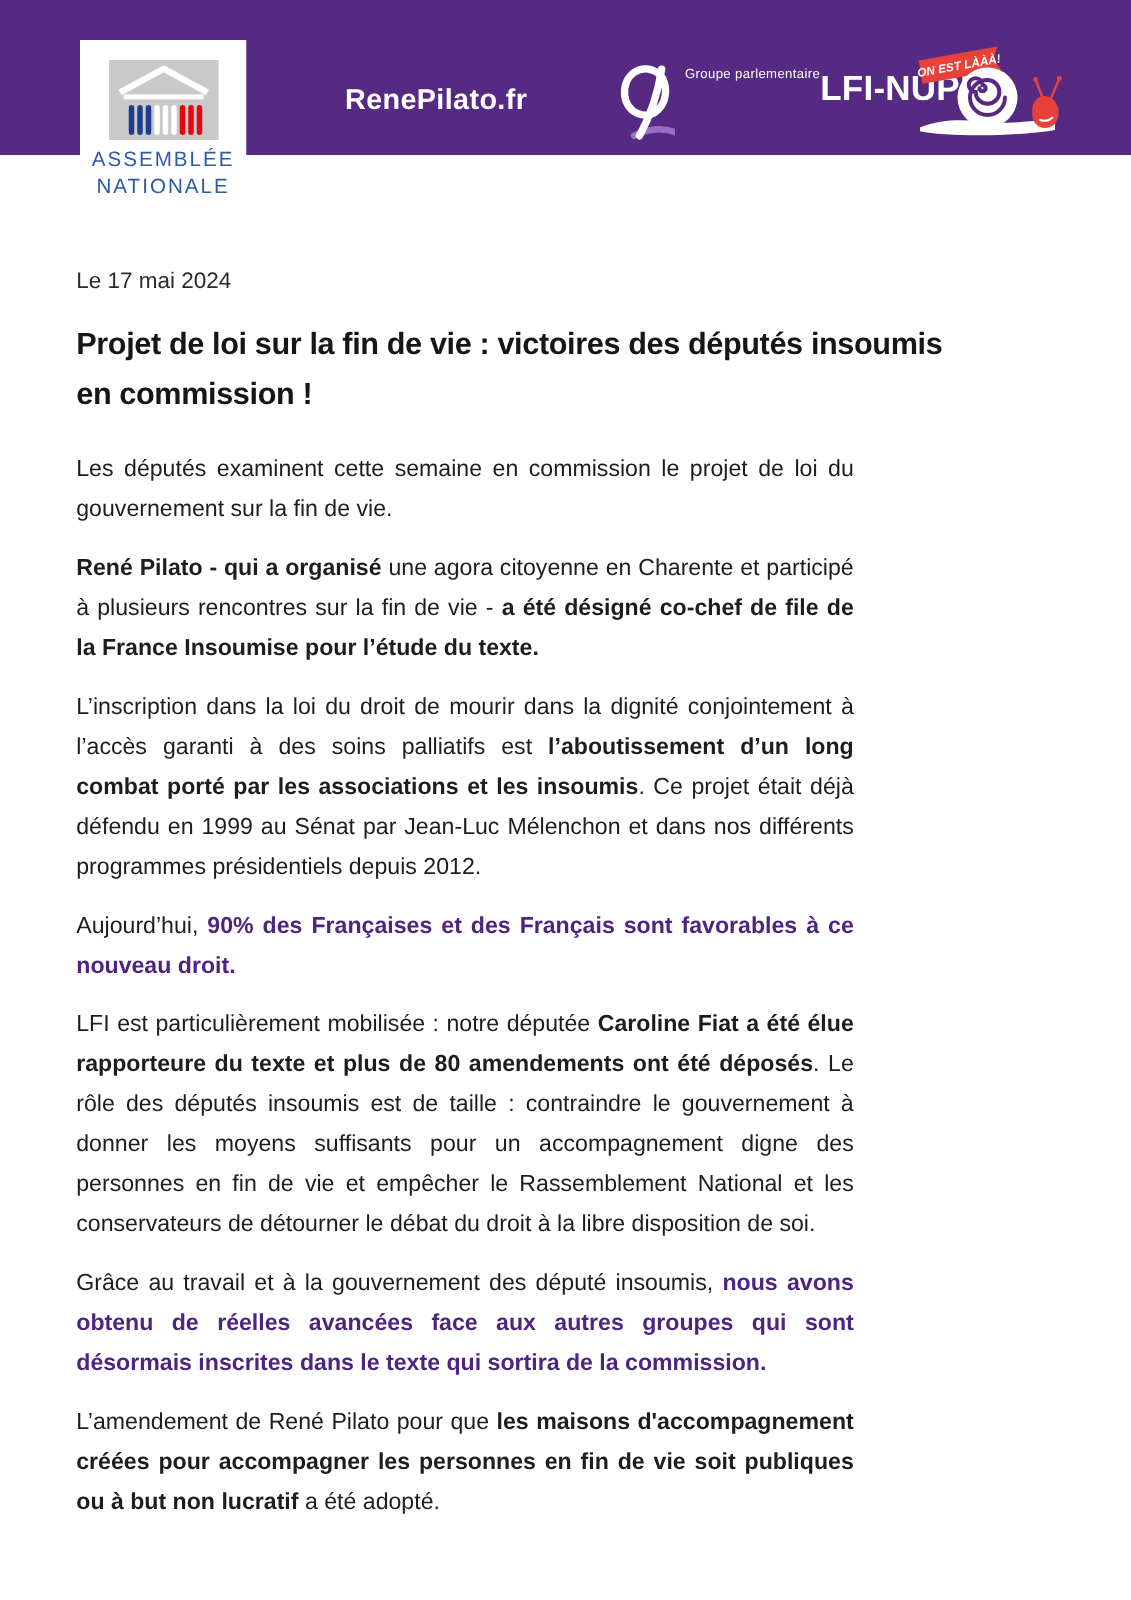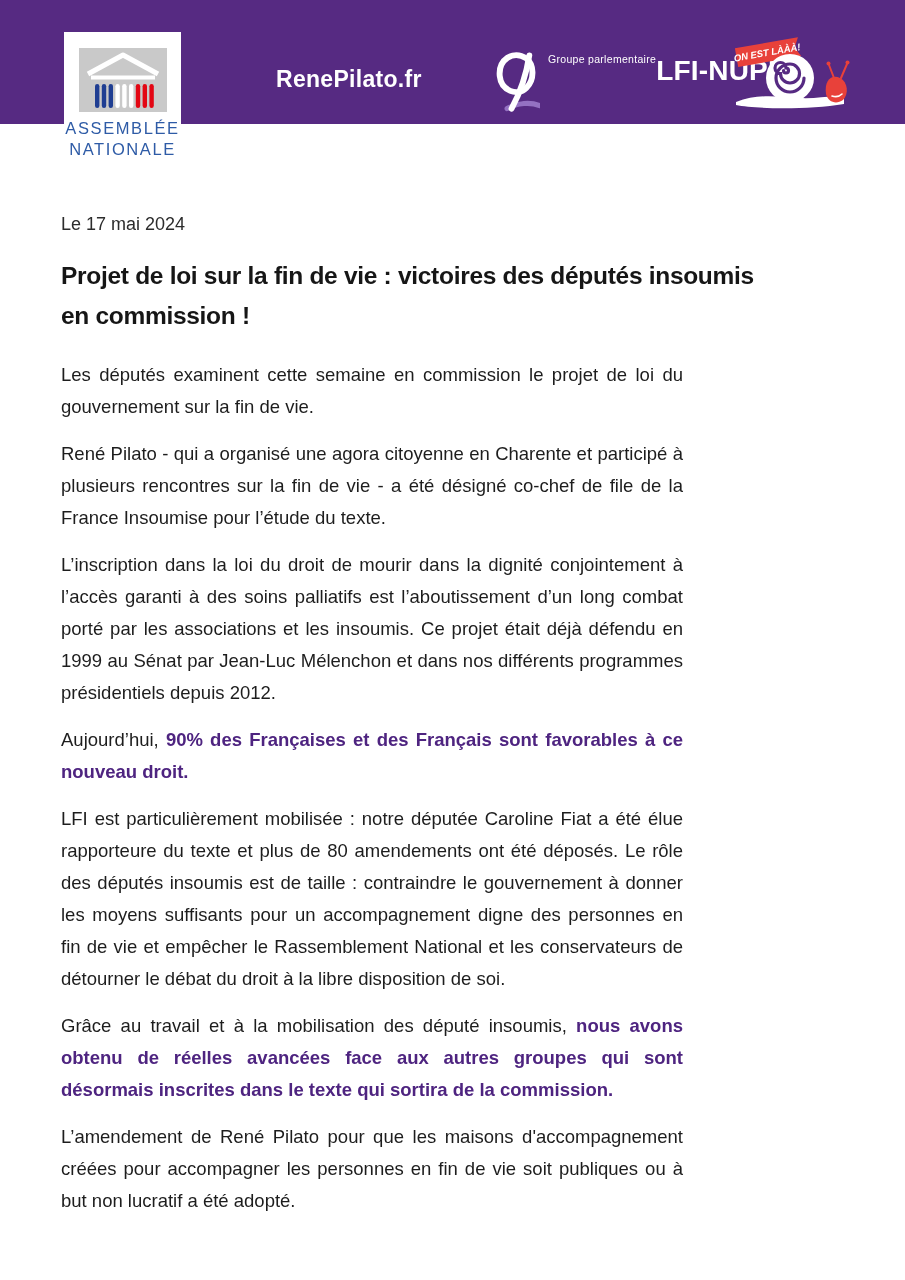--- a/index.html
+++ b/index.html
@@ -13,21 +13,21 @@
   }
   *{box-sizing:border-box}
   html,body{margin:0;padding:0}
   body{
     width:905px;height:1280px;background:#ffffff;position:relative;overflow:hidden;
     font-family:"Liberation Sans",sans-serif;
   }
   
   .banner{position:absolute;top:0;left:0;width:905px;height:124px;background:var(--banner-purple)}
   .an-box{
-    position:absolute;left:64px;top:32px;width:117px;height:138px;background:#ffffff;
+    position:absolute;left:64px;top:32px;width:133px;height:138px;background:#ffffff;
     display:flex;flex-direction:column;align-items:center;padding-top:16px;z-index:2;
   }
   .an-temple{display:block}
   .an-text{margin-top:6px;text-align:center;color:var(--an-blue);
     font-size:16.5px;line-height:21px;letter-spacing:1.6px;font-weight:400;}
   .an-text span{display:block}
   .site-title{
     position:absolute;left:276px;top:66px;color:#ffffff;
     font-size:23px;font-weight:700;letter-spacing:.3px;z-index:2;
   }
@@ -41,21 +41,21 @@
   main{position:absolute;top:124px;left:0;width:741px;padding:90px 58px 0 61px}
   .date{font-size:18px;color:#2c2c2c}
   h1{margin:21px 0 0 0;font-weight:700;color:#161616;font-size:24.5px;line-height:40px;letter-spacing:-.3px}
   h1 .t-line{display:block;white-space:nowrap}
   .body-text{margin-top:23px}
   .body-text p{
     margin:15px 0 0 0;font-size:18.5px;line-height:32px;color:var(--body-text);
     text-align:justify;text-justify:inter-word;
   }
   .body-text p:first-child{margin-top:0}
-  .run-bold{font-weight:400}
+  .run-bold{font-weight:700}
   .run-bold-purple{font-weight:700;color:var(--text-purple)}
 </style>
 </head>
 <body>
 
 <header class="banner">
   <div class="an-box">
     <svg class="an-temple" width="88" height="64" viewBox="0 0 88 64">
       <rect width="88" height="64" fill="#c9c9c9"></rect>
       <path d="M9 26 L44 7 L79 26" fill="#c9c9c9" stroke="#ffffff" stroke-width="5" stroke-linejoin="round"></path>
@@ -118,16 +118,16 @@
   <h1>
     <span class="t-line">Projet de loi sur la fin de vie : victoires des députés insoumis</span>
     <span class="t-line">en commission !</span>
   </h1>
   <div class="body-text" id="article-body">
       <p><span class="run-normal">Les députés examinent cette semaine en commission le projet de loi du gouvernement sur la fin de vie.</span></p>
       <p><span class="run-bold">René Pilato - qui a organisé</span><span class="run-normal"> une agora citoyenne en Charente et participé à plusieurs rencontres sur la fin de vie - </span><span class="run-bold">a été désigné co-chef de file de la France Insoumise pour l’étude du texte.</span></p>
       <p><span class="run-normal">L’inscription dans la loi du droit de mourir dans la dignité conjointement à l’accès garanti à des soins palliatifs est </span><span class="run-bold">l’aboutissement d’un long combat porté par les associations et les insoumis</span><span class="run-normal">. Ce projet était déjà défendu en 1999 au Sénat par Jean-Luc Mélenchon et dans nos différents programmes présidentiels depuis 2012.</span></p>
       <p><span class="run-normal">Aujourd’hui, </span><span class="run-bold-purple">90% des Françaises et des Français sont favorables à ce nouveau droit.</span></p>
       <p><span class="run-normal">LFI est particulièrement mobilisée : notre députée </span><span class="run-bold">Caroline Fiat a été élue rapporteure du texte et plus de 80 amendements ont été déposés</span><span class="run-normal">. Le rôle des députés insoumis est de taille : contraindre le gouvernement à donner les moyens suffisants pour un accompagnement digne des personnes en fin de vie et empêcher le Rassemblement National et les conservateurs de détourner le débat du droit à la libre disposition de soi.</span></p>
-      <p><span class="run-normal">Grâce au travail et à la mobilisation des député insoumis, </span><span class="run-bold-purple">nous avons obtenu de réelles avancées face aux autres groupes qui sont désormais inscrites dans le texte qui sortira de la commission.</span></p>
+      <p><span class="run-normal">Grâce au travail et à la gouvernement des député insoumis, </span><span class="run-bold-purple">nous avons obtenu de réelles avancées face aux autres groupes qui sont désormais inscrites dans le texte qui sortira de la commission.</span></p>
       <p><span class="run-normal">L’amendement de René Pilato pour que </span><span class="run-bold">les maisons d'accompagnement créées pour accompagner les personnes en fin de vie soit publiques ou à but non lucratif</span><span class="run-normal"> a été adopté.</span></p>
     </div>
 </main>
 
 </body></html>

